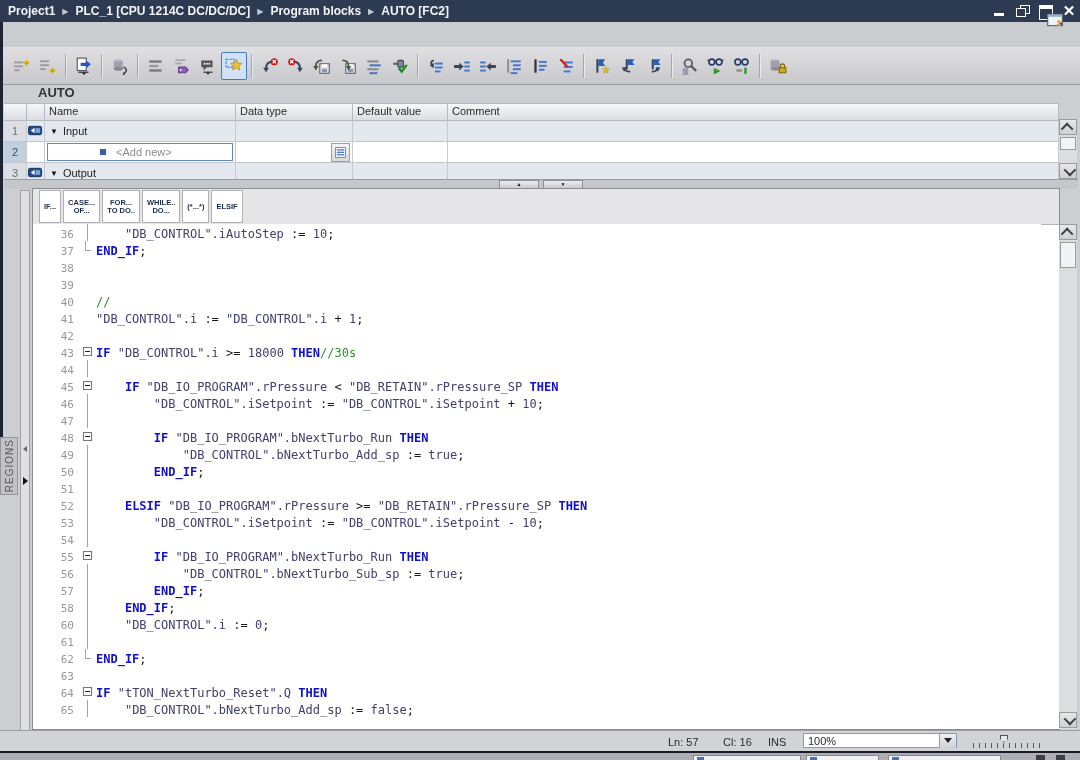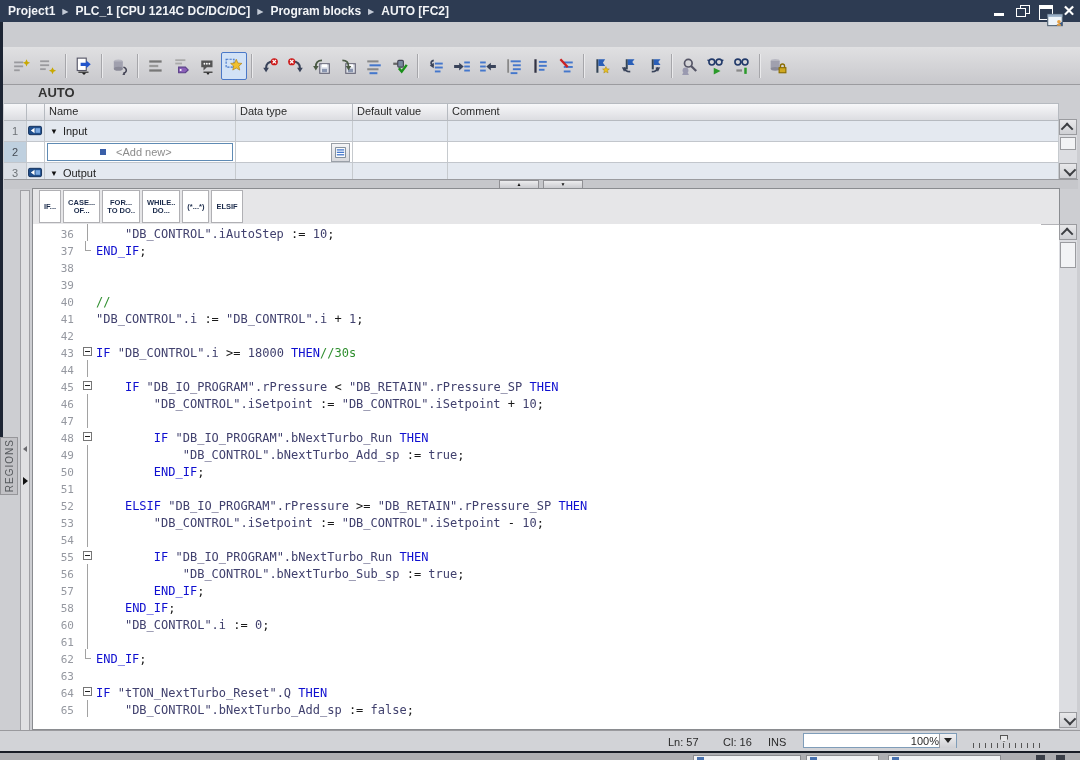--- a/index.html
+++ b/index.html
@@ -72,26 +72,26 @@
   .snip{height:31px;background:#fff;border:1px solid #b0b0b4;display:flex;flex-direction:column;align-items:center;justify-content:center;font-size:7.5px;font-weight:bold;color:#1a2a4a;line-height:8px;padding:0 4px;cursor:default;}
   .codearea{position:absolute;left:0;top:35px;right:18px;bottom:0;background:#fff;overflow:hidden;font-family:"DejaVu Sans Mono",monospace;font-size:12px;}
   .cl{display:flex;height:17px;align-items:flex-end;}
   .ln{width:41px;text-align:right;padding-right:5px;color:#9598a0;font-size:11px;flex:none;}
   .fold{width:17px;flex:none;height:17px;display:flex;align-items:center;justify-content:center;}
   .fbox{width:9px;height:9px;border:1px solid #767676;background:#fff;box-sizing:border-box;position:relative;cursor:default;}
   .fbox::after{content:'';position:absolute;left:1px;right:1px;top:3px;height:1px;background:#222;}
   .fline{width:1px;height:17px;background:#a2a2a2;}
   .fend{width:5px;height:9px;border-left:1px solid #a2a2a2;border-bottom:1px solid #a2a2a2;margin-bottom:8px;margin-left:0px;}
   .ct{white-space:pre;color:#1a1a1a;}
-  .seg-k{color:#0f0fd0;font-weight:normal;}
+  .seg-k{color:#0f0fd0;font-weight:bold;}
   .seg-v{color:#41416e;}
   .seg-c{color:#2f8f2f;}
   .seg-p{color:#1a1a1a;}
   
-  .statusbar{position:absolute;left:0;top:730px;width:1080px;height:21px;background:#d2d3d7;border-top:1px solid #9a9a9e;display:flex;align-items:center;font-size:11px;color:#2a2a2a;text-align:right;}
+  .statusbar{position:absolute;left:0;top:730px;width:1080px;height:21px;background:#d2d3d7;border-top:1px solid #9a9a9e;display:flex;align-items:center;font-size:11px;color:#2a2a2a;}
   .st-ln{position:absolute;left:668px;}
   .st-cl{position:absolute;left:723px;}
   .st-ins{position:absolute;left:768px;}
   .zoomsel{position:absolute;left:803px;top:2px;width:154px;height:15px;background:#fff;border:1px solid #7f9db9;box-sizing:border-box;display:flex;align-items:center;cursor:default;}
   .zoomsel .zval{padding-left:4px;flex:1;}
   .zoombtn{width:16px;height:14px;background:linear-gradient(#f0f0f2,#cfd0d4);border-left:1px solid #9a9b9f;display:flex;align-items:center;justify-content:center;}
   .zoombtn::after{content:'';width:0;height:0;border-left:4px solid transparent;border-right:4px solid transparent;border-top:5px solid #222;}
   .zoomslider{position:absolute;left:973px;top:4px;width:72px;height:13px;cursor:default;}
   .zs-ticks{position:absolute;left:0;right:0;bottom:0;height:5px;background:repeating-linear-gradient(90deg,#555 0 1px,transparent 1px 6px);}
   .zs-marker{position:absolute;left:27px;top:0;width:8px;height:7px;background:#e8e8ea;border:1px solid #555;box-sizing:border-box;clip-path:polygon(50% 100%,100% 60%,100% 0,0 0,0 60%);}

